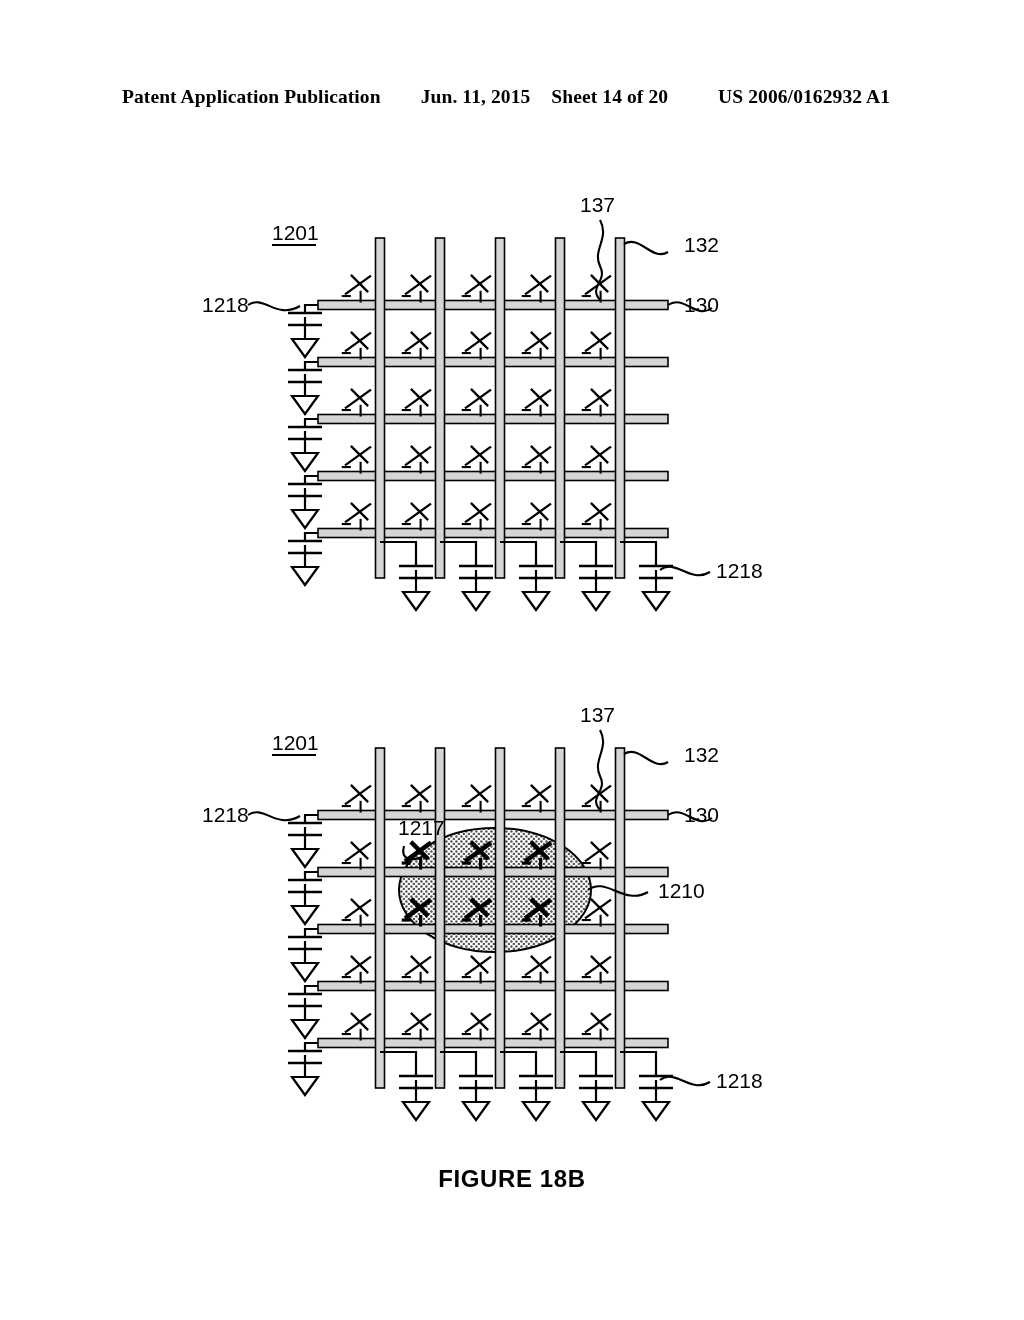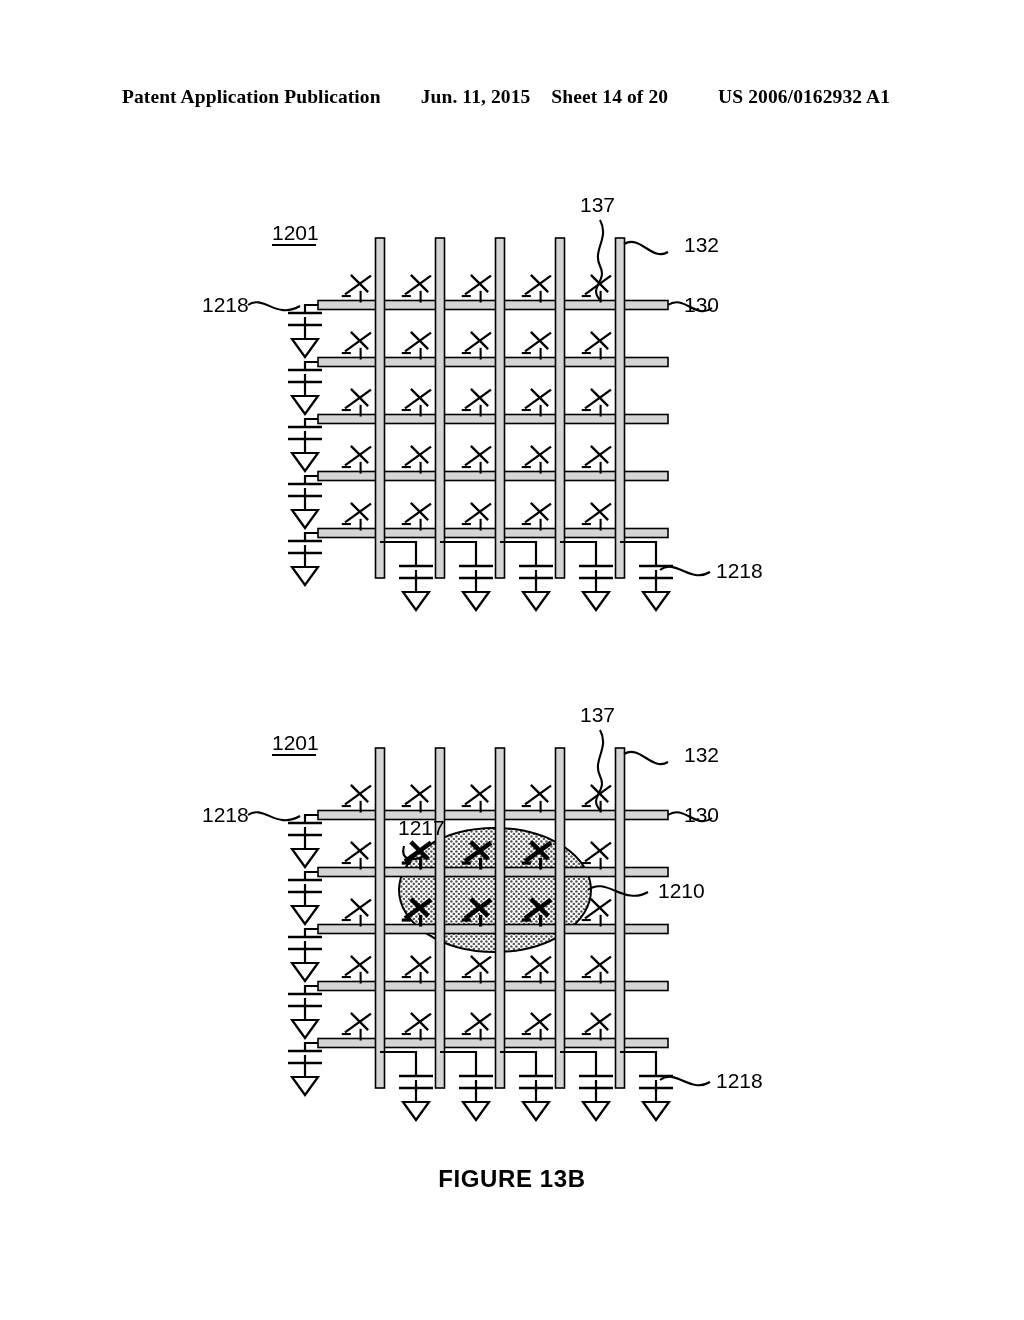--- a/index.html
+++ b/index.html
@@ -613,14 +613,14 @@
         <text x="202" y="122" class="ref">1218</text>
         <path d="M 248 115 C 264 104, 276 130, 300 116" fill="none" stroke="#000000" stroke-width="2.1"></path>
         <text x="716" y="388" class="ref">1218</text>
         <path d="M 660 380 C 676 368, 690 394, 710 382" fill="none" stroke="#000000" stroke-width="2.1"></path>
         <text x="398" y="135" class="ref">1217</text>
         <path d="M 404 146 C 400 160, 412 162, 424 156" fill="none" stroke="#000000" stroke-width="2.1"></path>
         <text x="658" y="198" class="ref">1210</text>
         <path d="M 588 190 C 606 176, 624 206, 648 192" fill="none" stroke="#000000" stroke-width="2.1"></path>
       </g>
     </svg>
-  <div class="fig-caption" id="caption-12b">FIGURE 13B</div>
+  <div class="fig-caption" id="caption-12b">FIGURE 18B</div>
 </div>
 
 </body></html>

